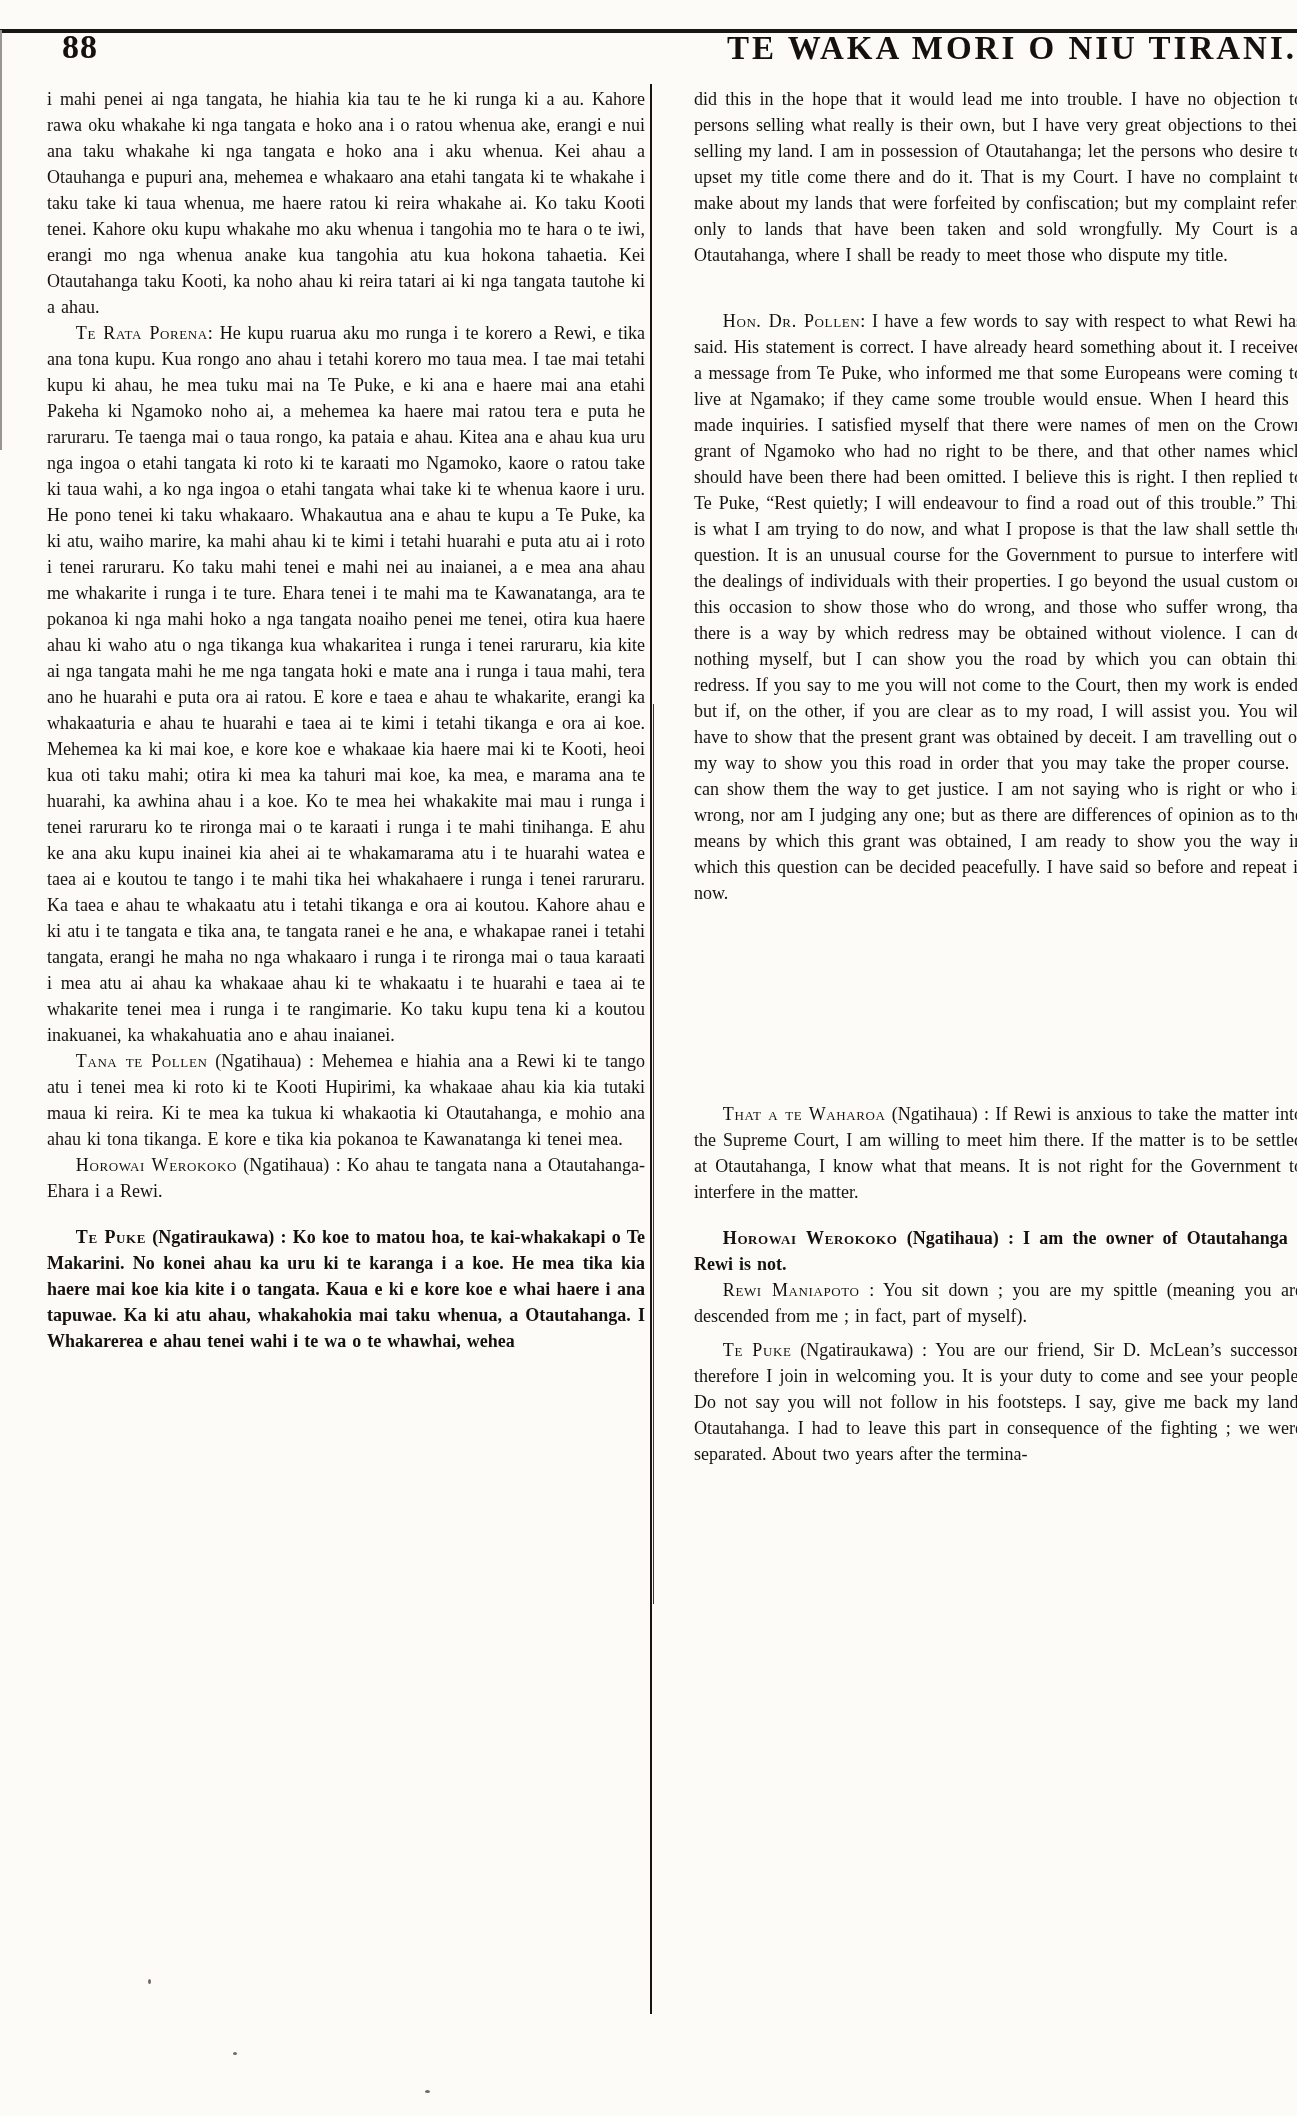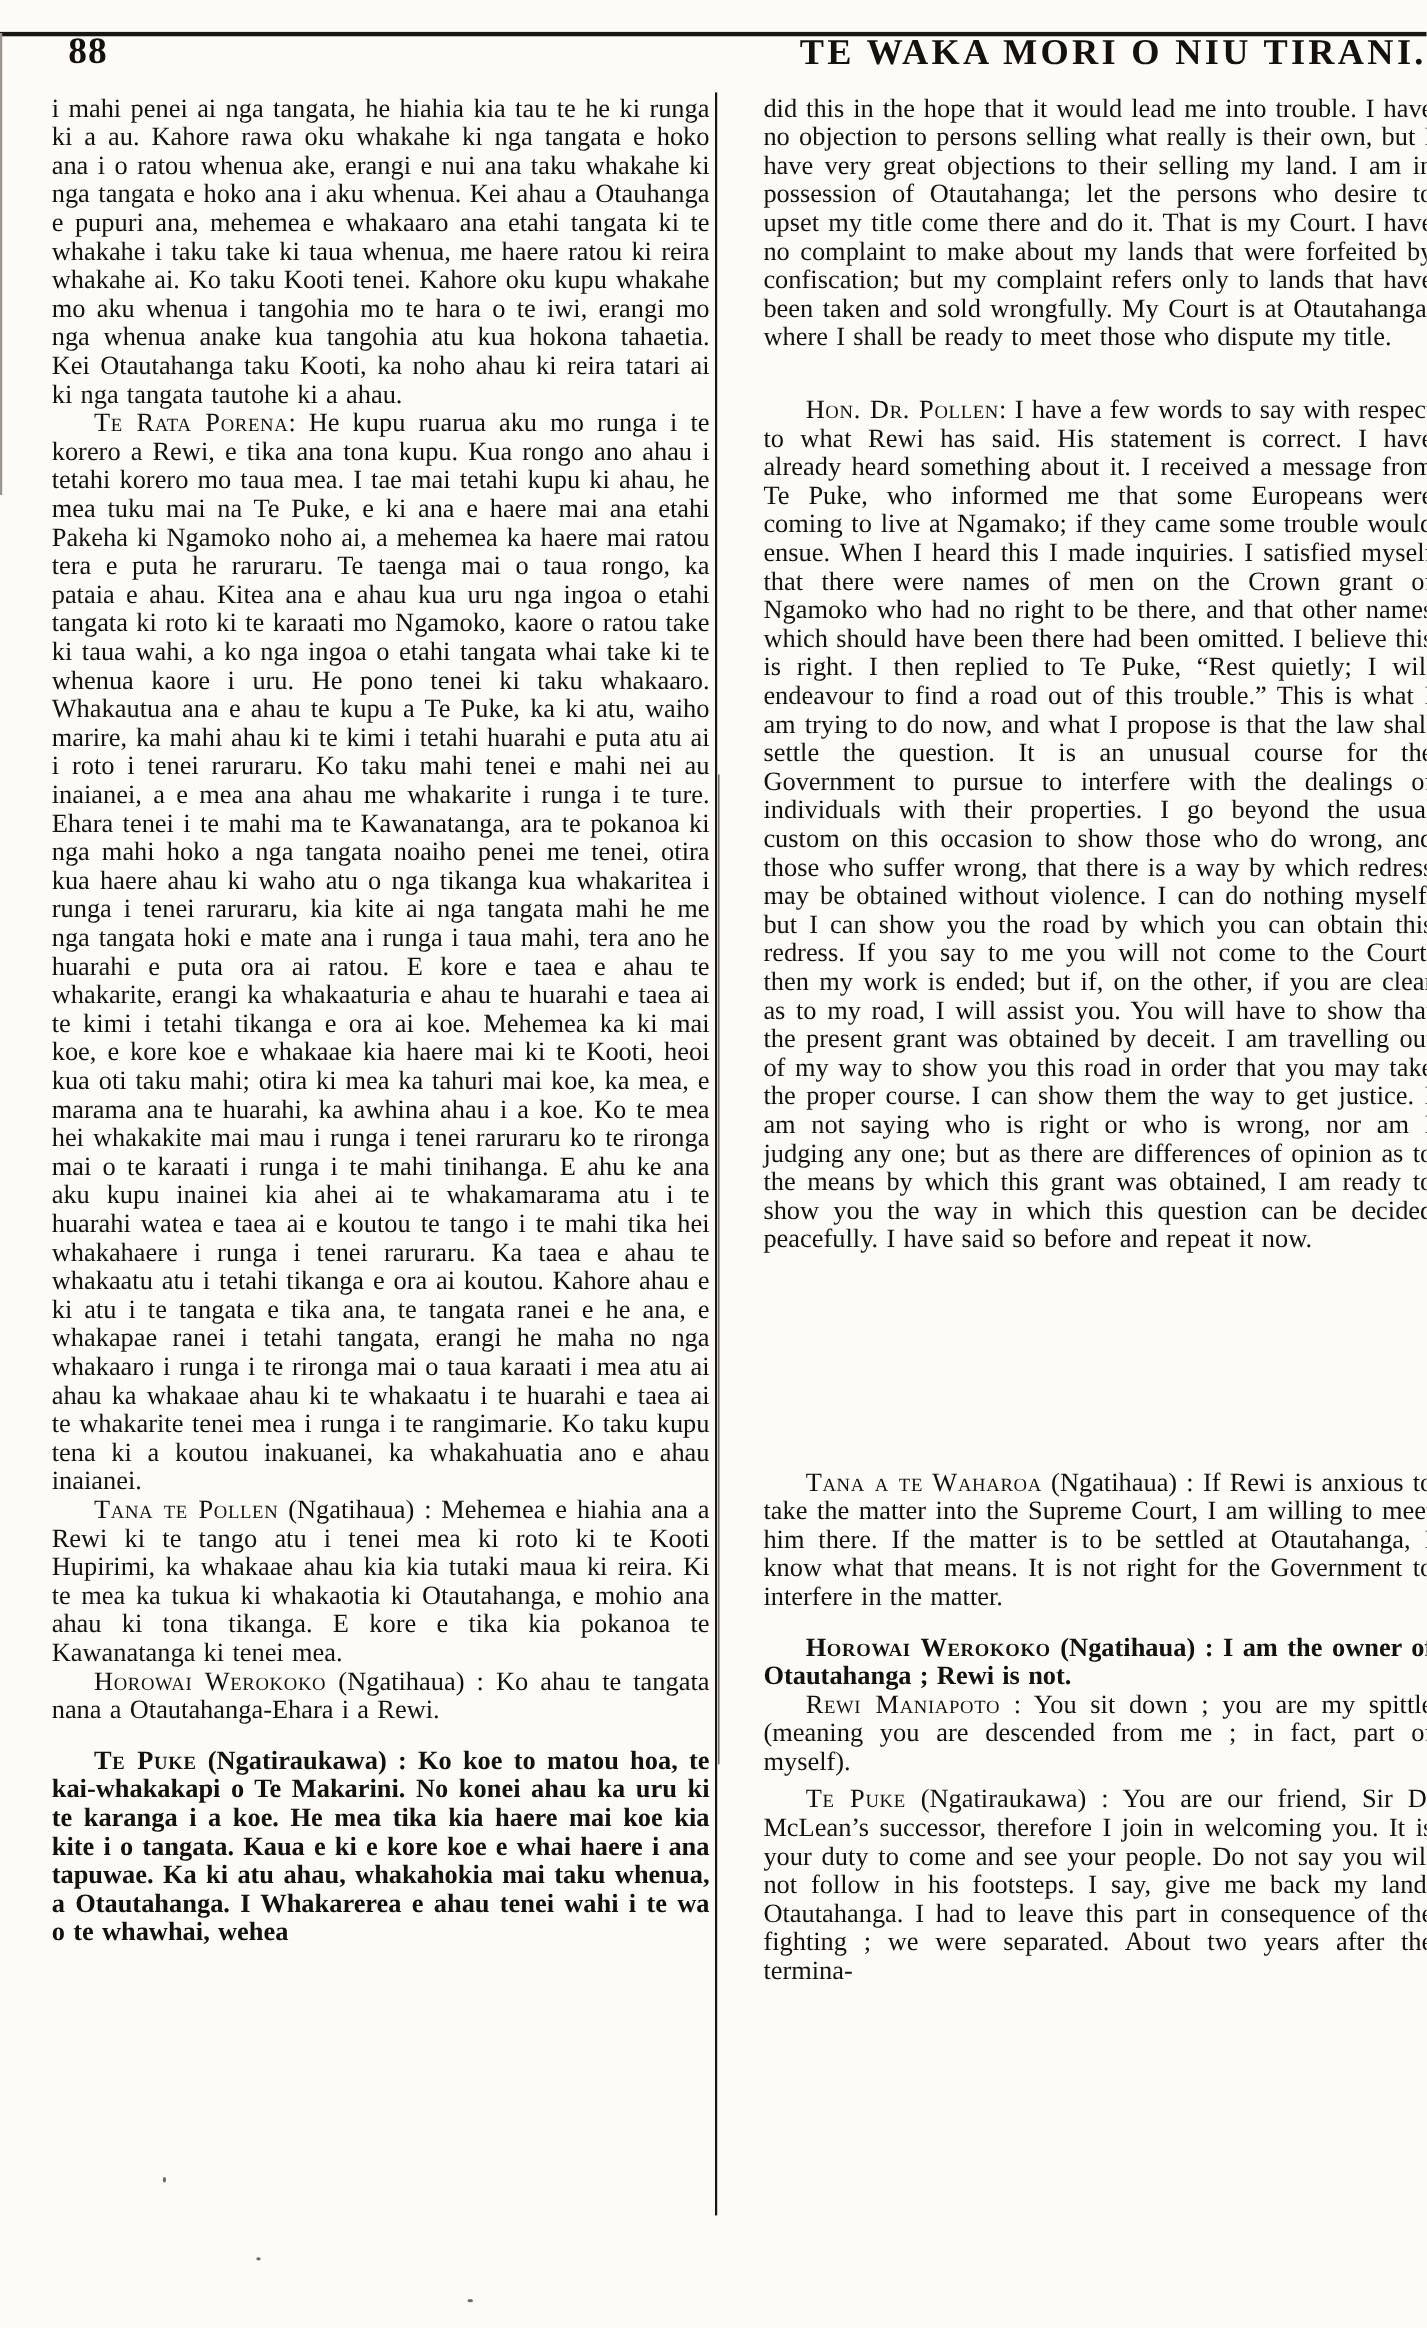--- a/index.html
+++ b/index.html
@@ -34,21 +34,21 @@
   .masthead{
     position:absolute;left:0;top:30px;width:100%;
     margin:0;text-align:right;
     font-size:33px;font-weight:700;letter-spacing:3px;
     font-family:Liberation Serif, serif;
   }
 
   
   .col{
     position:absolute;top:86px;
-    font-size:24px;line-height:26px;
+    font-size:18px;line-height:26px;
     text-align:justify;
     word-spacing:1.5px;
   }
   .col-left{left:47px;width:598px;}
   .col-right{left:666px;width:609px;margin-left:28px;}
   .para{margin:0;text-indent:1.6em;}
   .para.no-indent{text-indent:0;}
   .para.gap-xs{margin-top:8px;}
   .para.gap-sm{margin-top:20px;font-weight:bold;}
   .para.gap-md{margin-top:40px;}
@@ -72,21 +72,21 @@
       <p class="para no-indent">i mahi penei ai nga tangata, he hiahia kia tau te he ki runga ki a au.  Kahore rawa oku whakahe ki nga tangata e hoko ana i o ratou whenua ake, erangi e nui ana taku whakahe ki nga tangata e hoko ana i aku whenua.  Kei ahau a Otauhanga e pupuri ana, mehemea e whakaaro ana etahi tangata ki te whakahe i taku take ki taua whenua, me haere ratou ki reira whakahe ai.  Ko taku Kooti tenei.  Kahore oku kupu whakahe mo aku whenua i tangohia mo te hara o te iwi, erangi mo nga whenua anake kua tangohia atu kua hokona tahaetia.  Kei Otautahanga taku Kooti, ka noho ahau ki reira tatari ai ki nga tangata tautohe ki a ahau.</p>
       <p class="para"><span class="speaker">Te Rata Porena</span>: He kupu ruarua aku mo runga i te korero a Rewi, e tika ana tona kupu.  Kua rongo ano ahau i tetahi korero mo taua mea.  I tae mai tetahi kupu ki ahau, he mea tuku mai na Te Puke, e ki ana e haere mai ana etahi Pakeha ki Ngamoko noho ai, a mehemea ka haere mai ratou tera e puta he raruraru.  Te taenga mai o taua rongo, ka pataia e ahau.  Kitea ana e ahau kua uru nga ingoa o etahi tangata ki roto ki te karaati mo Ngamoko, kaore o ratou take ki taua wahi, a ko nga ingoa o etahi tangata whai take ki te whenua kaore i uru.  He pono tenei ki taku whakaaro.  Whakautua ana e ahau te kupu a Te Puke, ka ki atu, waiho marire, ka mahi ahau ki te kimi i tetahi huarahi e puta atu ai i roto i tenei raruraru.  Ko taku mahi tenei e mahi nei au inaianei, a e mea ana ahau me whakarite i runga i te ture.  Ehara tenei i te mahi ma te Kawanatanga, ara te pokanoa ki nga mahi hoko a nga tangata noaiho penei me tenei, otira kua haere ahau ki waho atu o nga tikanga kua whakaritea i runga i tenei raruraru, kia kite ai nga tangata mahi he me nga tangata hoki e mate ana i runga i taua mahi, tera ano he huarahi e puta ora ai ratou.  E kore e taea e ahau te whakarite, erangi ka whakaaturia e ahau te huarahi e taea ai te kimi i tetahi tikanga e ora ai koe.  Mehemea ka ki mai koe, e kore koe e whakaae kia haere mai ki te Kooti, heoi kua oti taku mahi; otira ki mea ka tahuri mai koe, ka mea, e marama ana te huarahi, ka awhina ahau i a koe.  Ko te mea hei whakakite mai mau i runga i tenei raruraru ko te rironga mai o te karaati i runga i te mahi tinihanga.  E ahu ke ana aku kupu inainei kia ahei ai te whakamarama atu i te huarahi watea e taea ai e koutou te tango i te mahi tika hei whakahaere i runga i tenei raruraru.  Ka taea e ahau te whakaatu atu i tetahi tikanga e ora ai koutou.  Kahore ahau e ki atu i te tangata e tika ana, te tangata ranei e he ana, e whakapae ranei i tetahi tangata, erangi he maha no nga whakaaro i runga i te rironga mai o taua karaati i mea atu ai ahau ka whakaae ahau ki te whakaatu i te huarahi e taea ai te whakarite tenei mea i runga i te rangimarie.  Ko taku kupu tena ki a koutou inakuanei, ka whakahuatia ano e ahau inaianei.</p>
       <p class="para"><span class="speaker">Tana te Pollen</span> (Ngatihaua) :  Mehemea e hiahia ana a Rewi ki te tango atu i tenei mea ki roto ki te Kooti Hupirimi, ka whakaae ahau kia kia tutaki maua ki reira.  Ki te mea ka tukua ki whakaotia ki Otautahanga, e mohio ana ahau ki tona tikanga.  E kore e tika kia pokanoa te Kawanatanga ki tenei mea.</p>
       <p class="para"><span class="speaker">Horowai Werokoko</span> (Ngatihaua) : Ko ahau te tangata nana a Otautahanga-Ehara i a Rewi.</p>
       <p class="para gap-sm"><span class="speaker">Te Puke</span> (Ngatiraukawa) : Ko koe to matou hoa, te kai-whakakapi o Te Makarini.  No konei ahau ka uru ki te karanga i a koe.  He mea tika kia haere mai koe kia kite i o tangata.  Kaua e ki e kore koe e whai haere i ana tapuwae.  Ka ki atu ahau, whakahokia mai taku whenua, a Otautahanga.  I Whakarerea e ahau tenei wahi i te wa o te whawhai, wehea</p>
     </div>
   <div class="divider"></div>
   <div class="col col-right">
       <p class="para no-indent">did this in the hope that it would lead me into trouble.  I have no objection to persons selling what really is their own, but I have very great objections to their selling my land.  I am in possession of Otautahanga; let the persons who desire to upset my title come there and do it.  That is my Court. I have no complaint to make about my lands that were forfeited by confiscation; but my complaint refers only to lands that have been taken and sold wrongfully.  My Court is at Otautahanga, where I shall be ready to meet those who dispute my title.</p>
       <p class="para gap-md"><span class="speaker">Hon. Dr. Pollen</span>: I have a few words to say with respect to what Rewi has said.  His statement is correct.  I have already heard something about it.  I received a message from Te Puke, who informed me that some Europeans were coming to live at Ngamako; if they came some trouble would ensue. When I heard this I made inquiries.  I satisfied myself that there were names of men on the Crown grant of Ngamoko who had no right to be there, and that other names which should have been there had been omitted.  I believe this is right.  I then replied to Te Puke, “Rest quietly; I will endeavour to find a road out of this trouble.”  This is what I am trying to do now, and what I propose is that the law shall settle the question.  It is an unusual course for the Government to pursue to interfere with the dealings of individuals with their properties.  I go beyond the usual custom on this occasion to show those who do wrong, and those who suffer wrong, that there is a way by which redress may be obtained without violence. I can do nothing myself, but I can show you the road by which you can obtain this redress.  If you say to me you will not come to the Court, then my work is ended; but if, on the other, if you are clear as to my road, I will assist you.  You will have to show that the present grant was obtained by deceit.  I am travelling out of my way to show you this road in order that you may take the proper course.  I can show them the way to get justice.  I am not saying who is right or who is wrong, nor am I judging any one; but as there are differences of opinion as to the means by which this grant was obtained, I am ready to show you the way in which this question can be decided peacefully.  I have said so before and repeat it now.</p>
-      <p class="para gap-xl"><span class="speaker">Tana a te Waharoa</span> (Ngatihaua) :  If Rewi is anxious to take the matter into the Supreme Court, I am willing to meet him there.  If the matter is to be settled at Otautahanga, I know what that means. It is not right for the Government to interfere in the matter.</p>
+      <p class="para gap-xl"><span class="speaker">That a te Waharoa</span> (Ngatihaua) :  If Rewi is anxious to take the matter into the Supreme Court, I am willing to meet him there.  If the matter is to be settled at Otautahanga, I know what that means. It is not right for the Government to interfere in the matter.</p>
       <p class="para gap-sm"><span class="speaker">Horowai Werokoko</span> (Ngatihaua) :  I am the owner of Otautahanga ; Rewi is not.</p>
       <p class="para"><span class="speaker">Rewi Maniapoto</span> :  You sit down ;  you are my spittle (meaning you are descended from me ; in fact, part of myself).</p>
       <p class="para gap-xs"><span class="speaker">Te Puke</span> (Ngatiraukawa) :  You are our friend, Sir D. McLean’s successor, therefore I join in welcoming you.  It is your duty to come and see your people. Do not say you will not follow in his footsteps.  I say, give me back my land, Otautahanga.  I had to leave this part in consequence of the fighting ;  we were separated.  About two years after the termina-</p>
     </div>
 
   <div class="speck s1"></div>
   <div class="speck s2"></div>
   <div class="speck s3"></div>
 </div>
 

